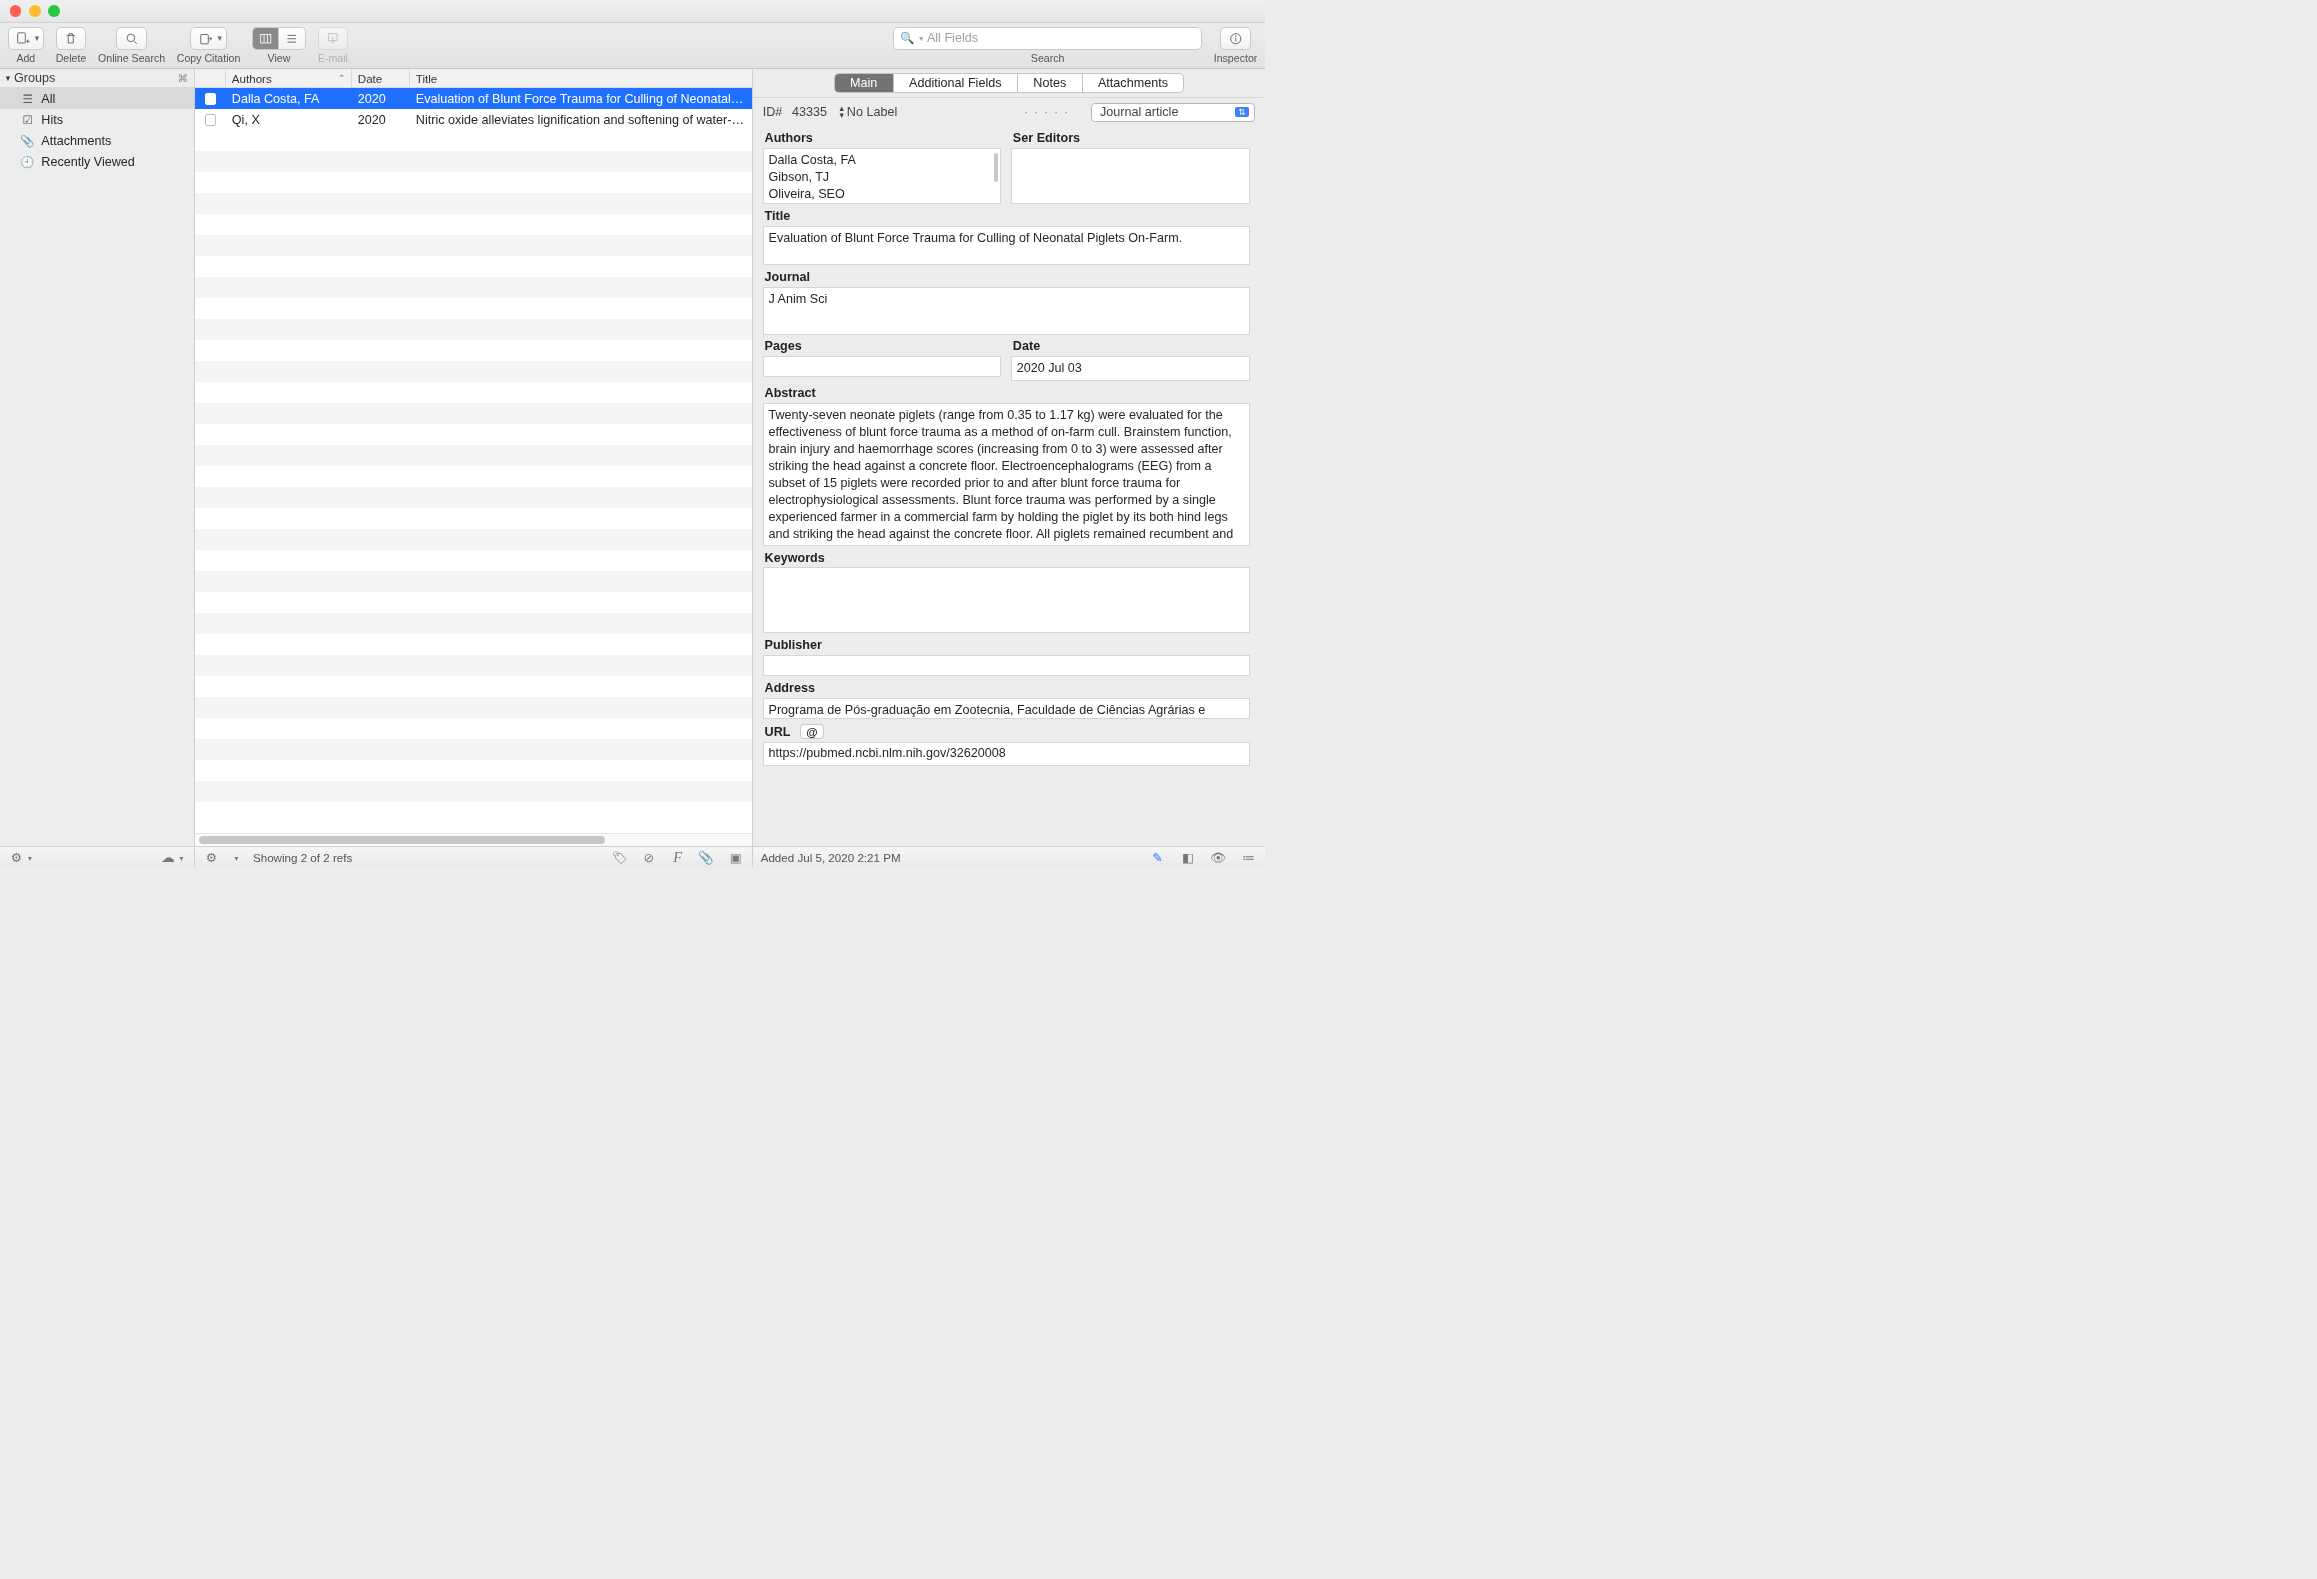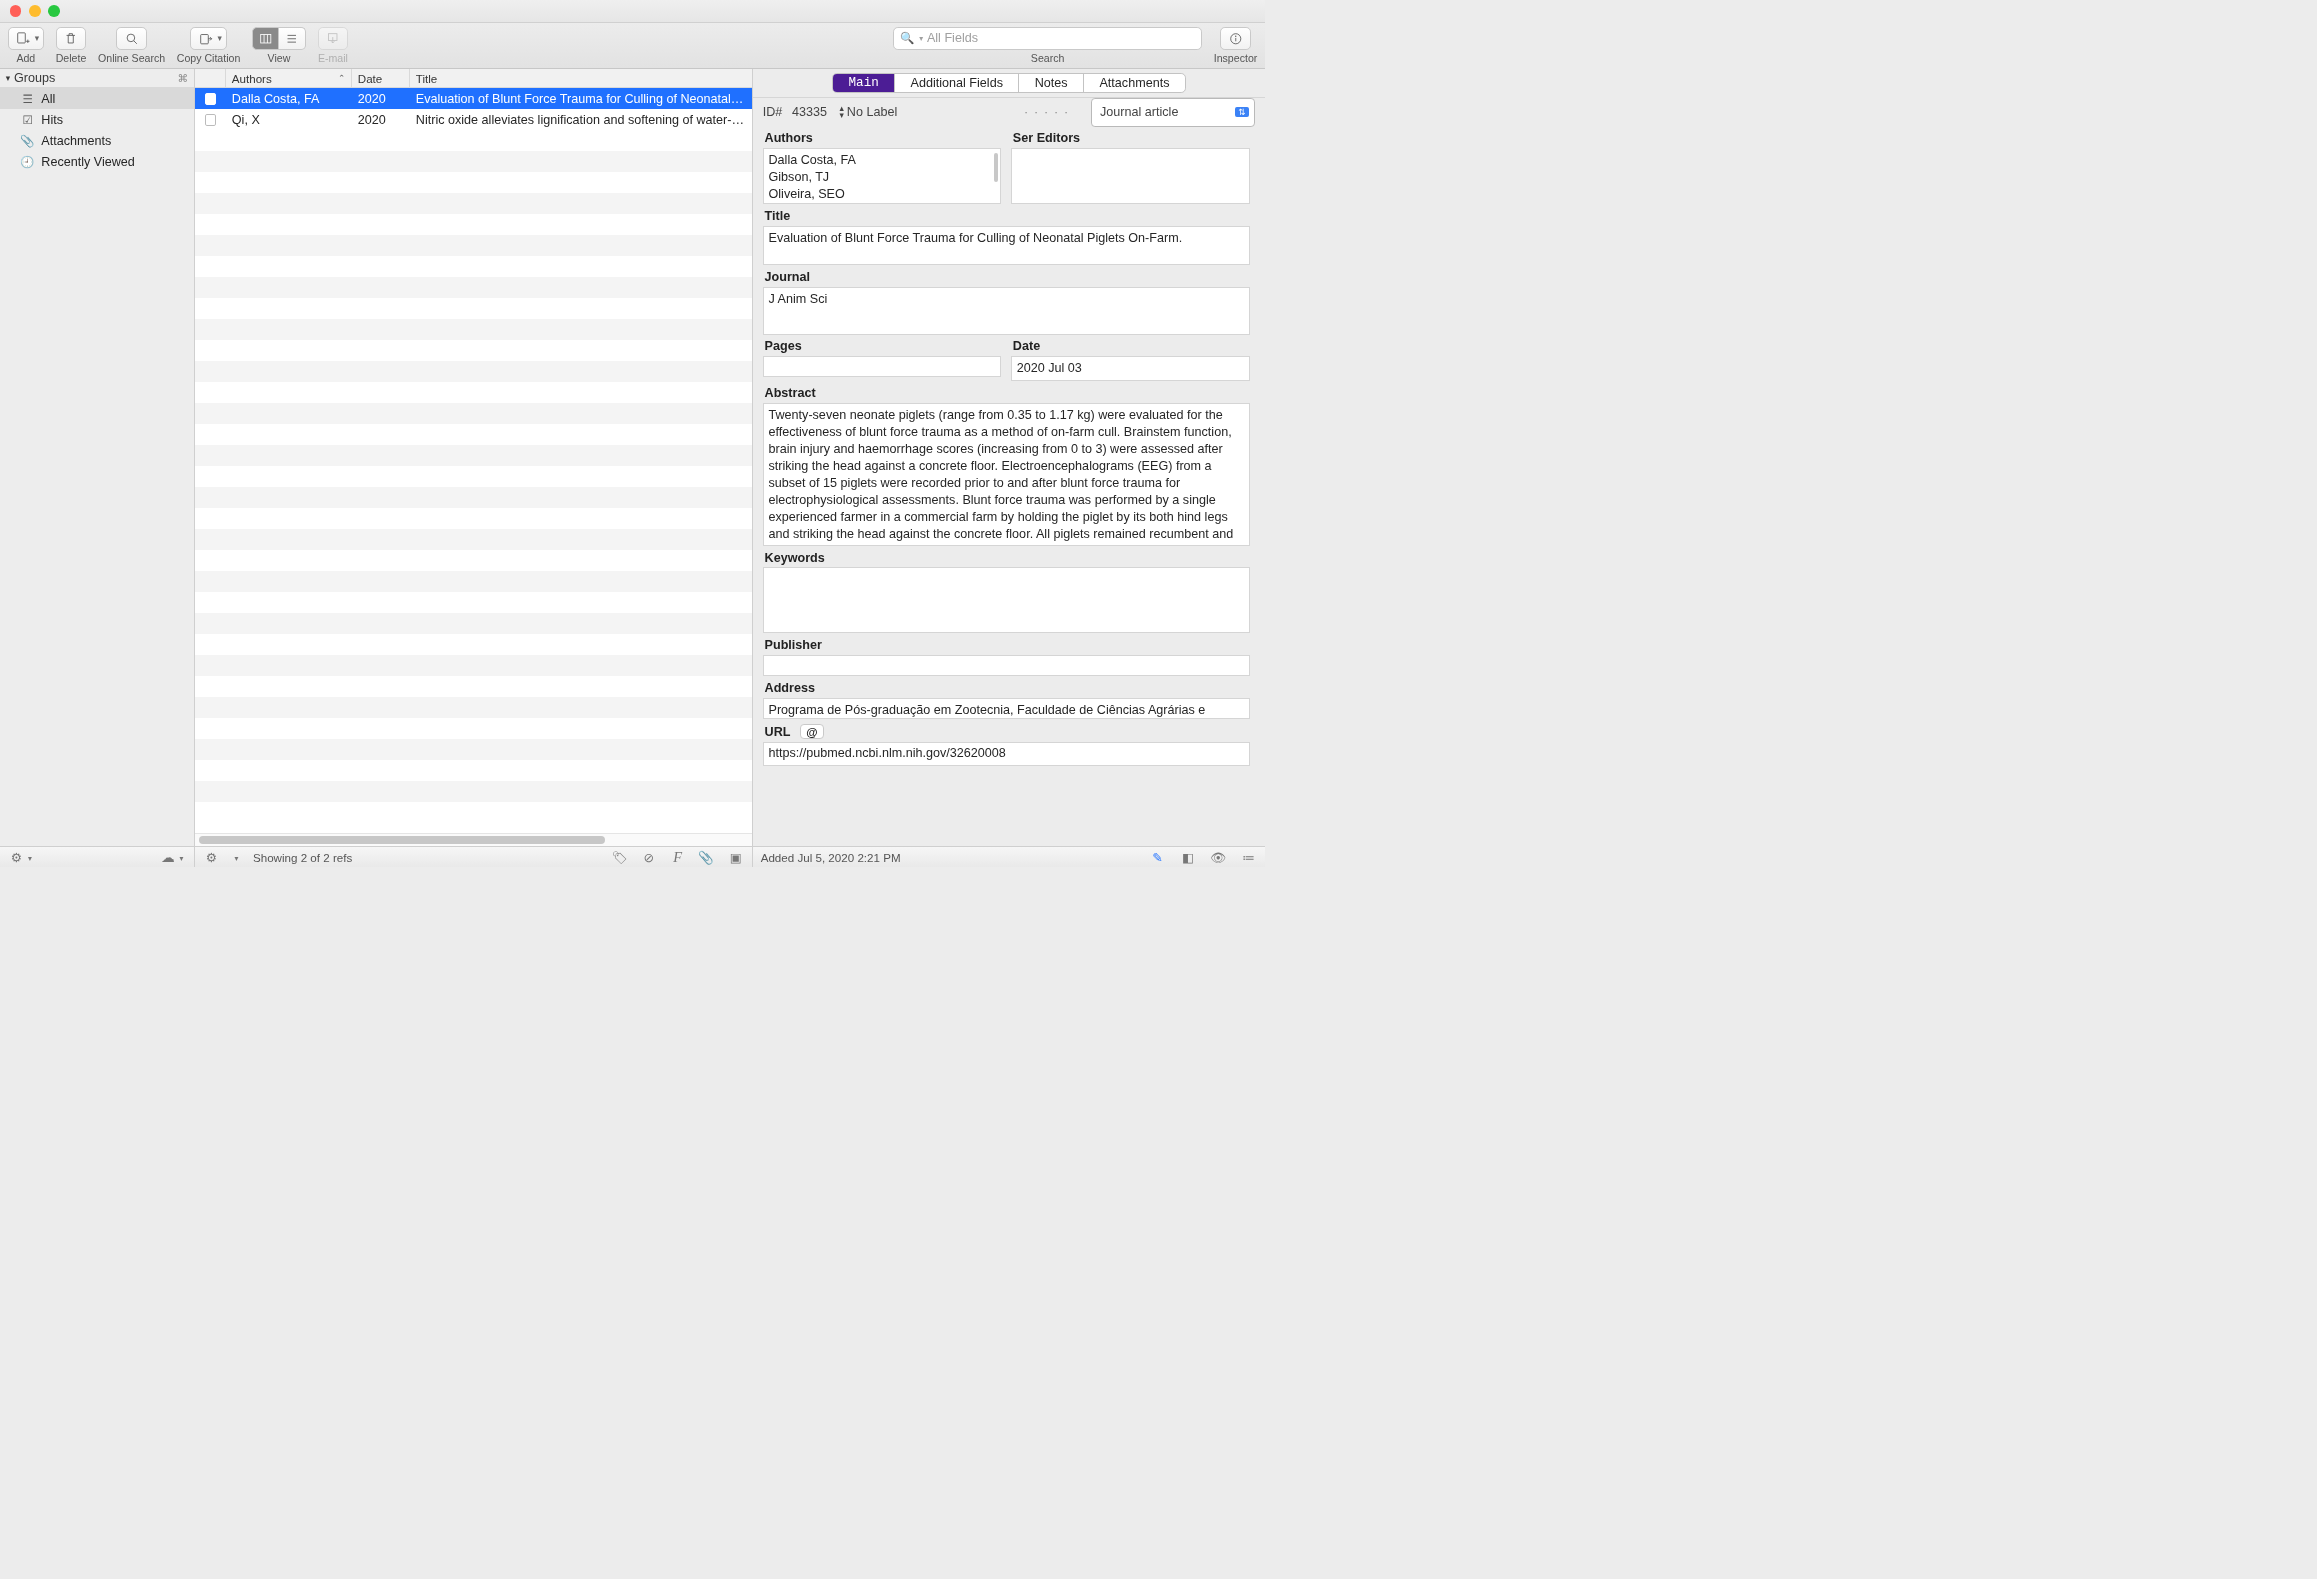--- a/index.html
+++ b/index.html
@@ -94,24 +94,24 @@
   .stripe{height:21px;}
   .stripe.alt{background:#f4f4f4;}
   .hscroll{height:13.5px;background:#fafafa;border-top:1px solid #e5e5e5;position:relative;}
   .hscroll .thumb{position:absolute;left:3.9px;top:2.9px;height:7.7px;width:406px;background:#c7c7c7;border-radius:3.9px;}
   
   .inspector{width:512px;background:#ececec;display:flex;flex-direction:column;overflow:hidden;}
   .insp-tabs{display:flex;justify-content:center;padding:3.9px 0;border-bottom:1px solid #d6d6d6;}
   .tabseg{display:flex;border:1px solid #c3c3c3;border-radius:4.8px;overflow:hidden;background:#fff;}
   .tabseg .t{padding:1.9px 15.4px;font-size:12.6px;border-right:1px solid #c3c3c3;cursor:default;}
   .tabseg .t:last-child{border-right:none;}
-  .tabseg .t.active{background:#4c1d95;color:#fff;font-family:Liberation Mono, monospace;}
+  .tabseg .t.active{background:#737373;color:#fff;}
   .insp-idrow{display:flex;align-items:center;height:29px;padding:0 9.7px;gap:9.7px;font-size:12.6px;color:#444;}
   .insp-idrow .dots{letter-spacing:5.8px;color:#888;margin-left:auto;margin-right:7.7px;}
-  .type-select{background:#fff;border:1px solid #b9b9b9;border-radius:3.9px;height:29px;display:flex;align-items:center;padding:0 5.8px 0 7.7px;min-width:164px;justify-content:space-between;}
+  .type-select{background:#fff;border:1px solid #b9b9b9;border-radius:3.9px;height:19px;display:flex;align-items:center;padding:0 5.8px 0 7.7px;min-width:164px;justify-content:space-between;}
   .type-select .upd{background:#3b82f6;color:#fff;font-size:8.7px;padding:1px 2.9px;border-radius:1.9px;line-height:1;}
   .nolabel::before{content:"";}
   .nolabel{display:flex;align-items:center;gap:2.9px;}
   .insp-scroll{flex:1;overflow-y:auto;overflow-x:hidden;padding-right:5.8px;}
   .field-row{display:flex;gap:9.7px;padding:0 9.7px;}
   .field{flex:1;display:flex;flex-direction:column;}
   .flab{font-weight:600;font-size:12.6px;color:#222;padding:4.8px 1.9px 2.9px 1.9px;}
   .fbox{background:#fff;border:1px solid #d5d5d5;min-height:21px;font-size:12.6px;padding:2.9px 4.8px;line-height:1.35;}
   .fbox.tall{height:56px;overflow:hidden;position:relative;}
   .fbox.tall .mini-scroll{position:absolute;right:1.9px;top:3.9px;width:4.8px;height:29px;background:#c8c8c8;border-radius:2.9px;}

